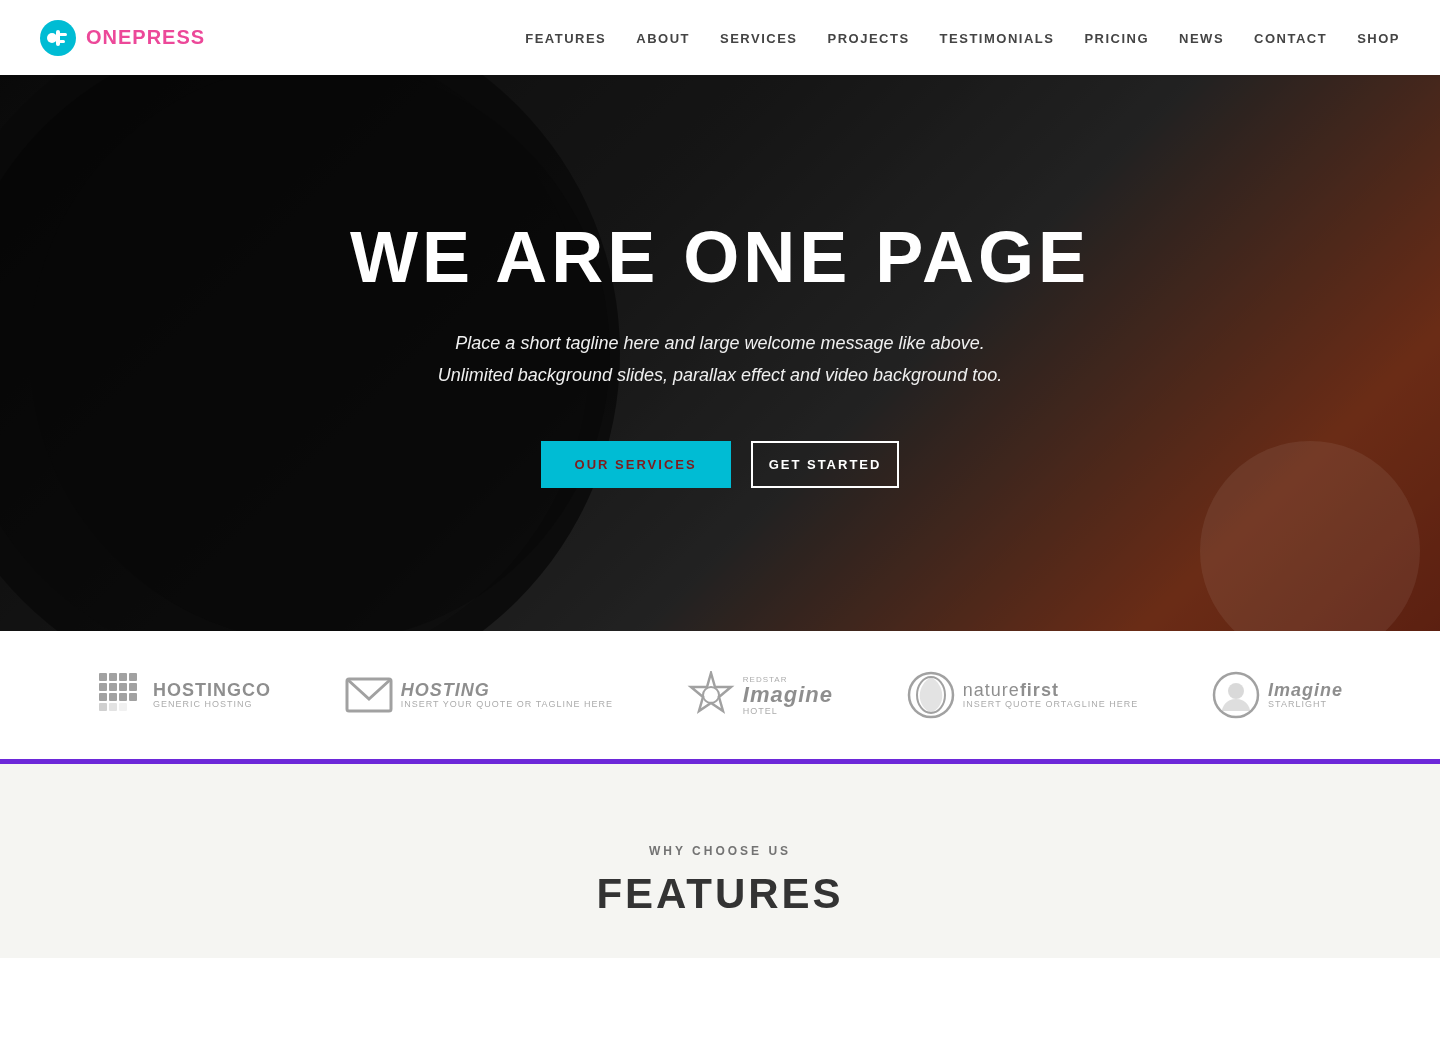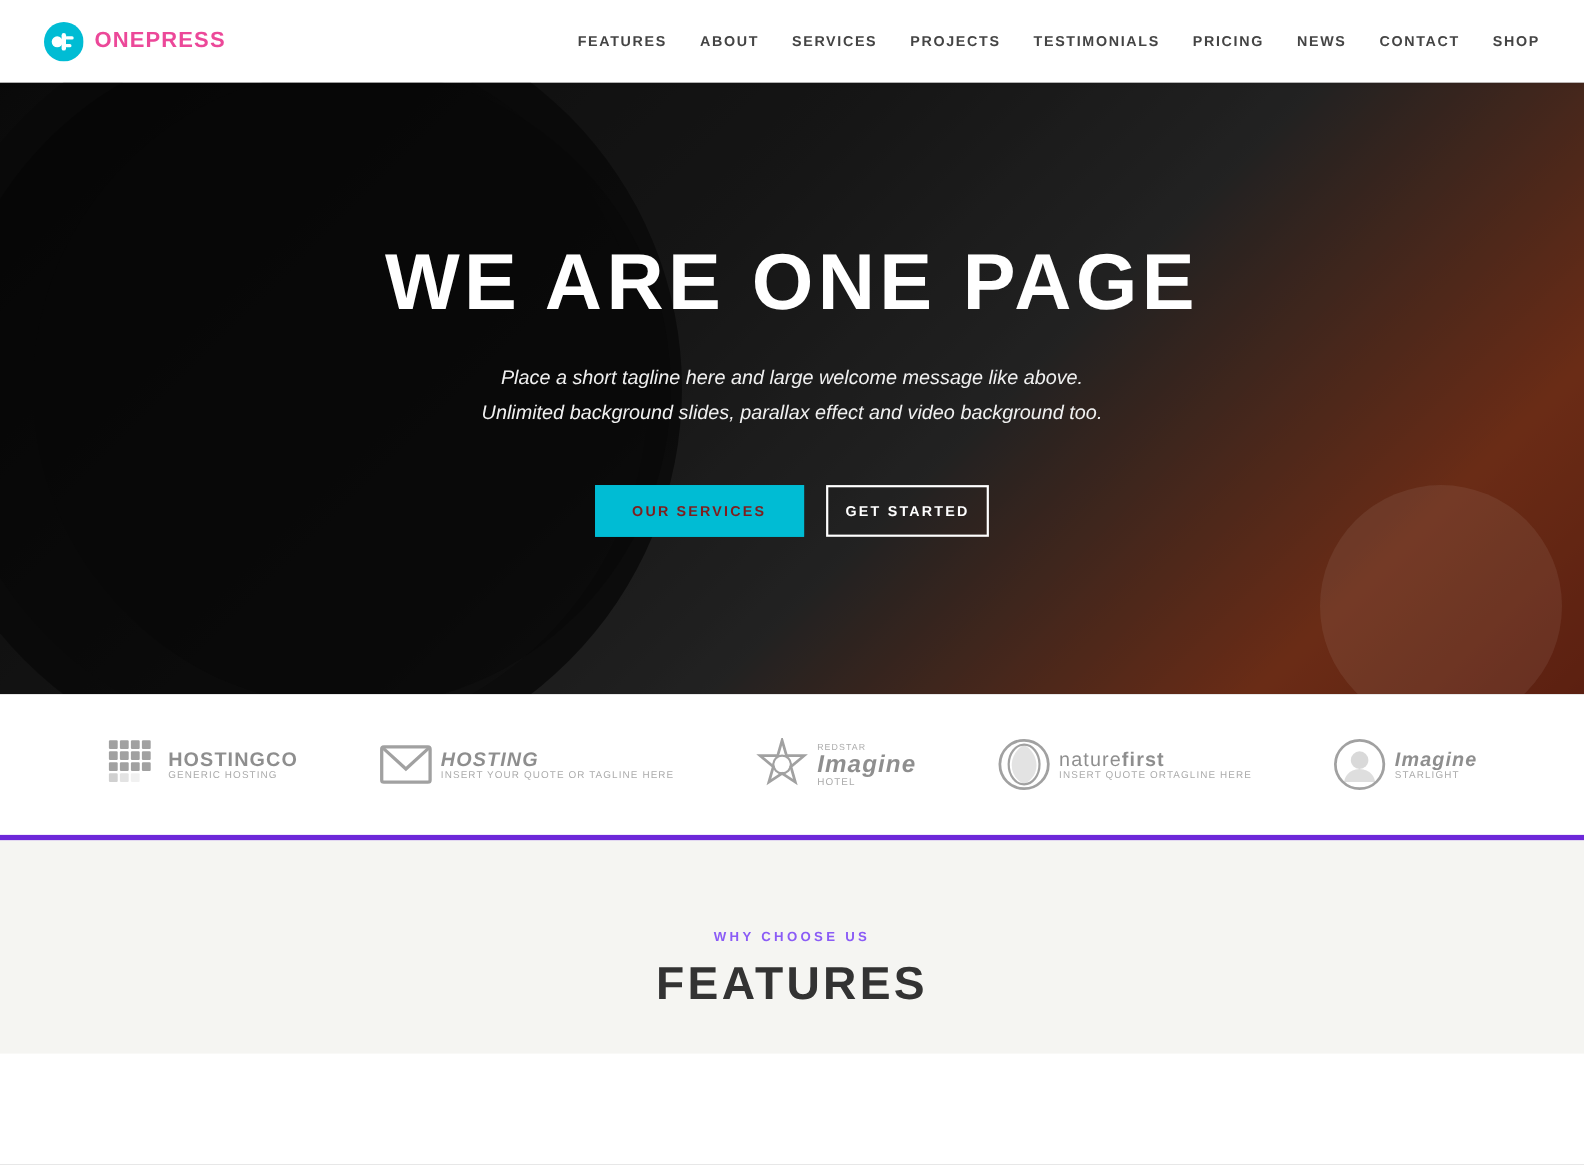--- a/index.html
+++ b/index.html
@@ -168,21 +168,21 @@
     .features-section {
       background: #f5f5f2;
       padding: 80px 40px 40px;
       text-align: center;
     }
     .section-subtitle {
       font-size: 12px;
       font-weight: 600;
       letter-spacing: 3px;
       text-transform: uppercase;
-      color: #8b5cf6;
+      color: #737373;
       margin-bottom: 12px;
     }
     .section-title {
       font-size: 42px;
       font-weight: 900;
       text-transform: uppercase;
       color: #333;
       letter-spacing: 3px;
     }
 

